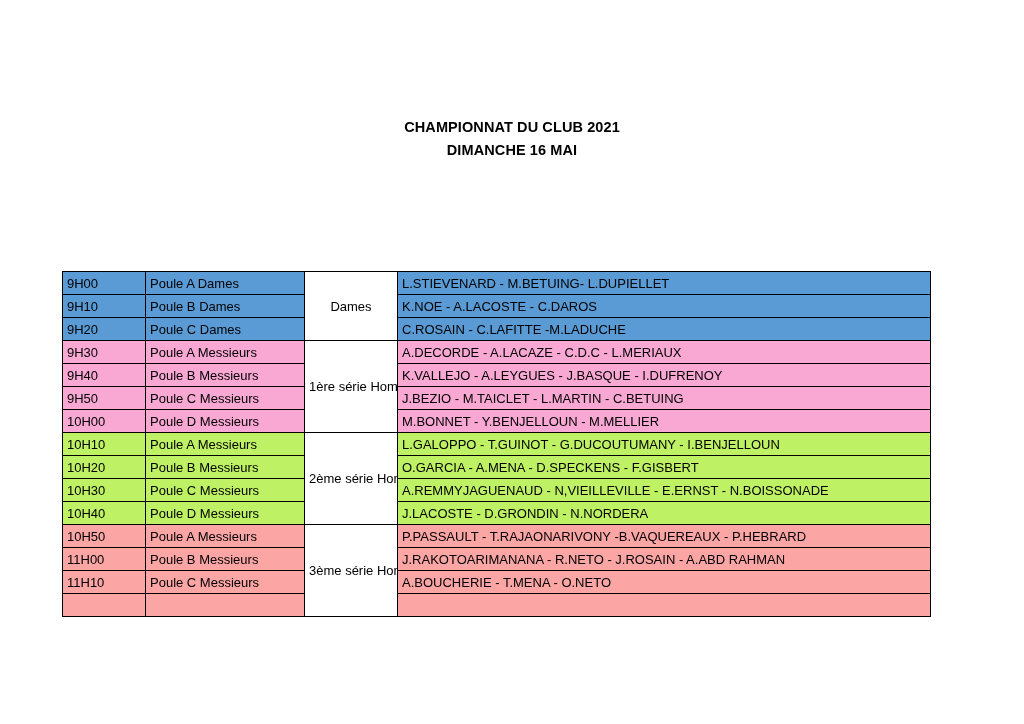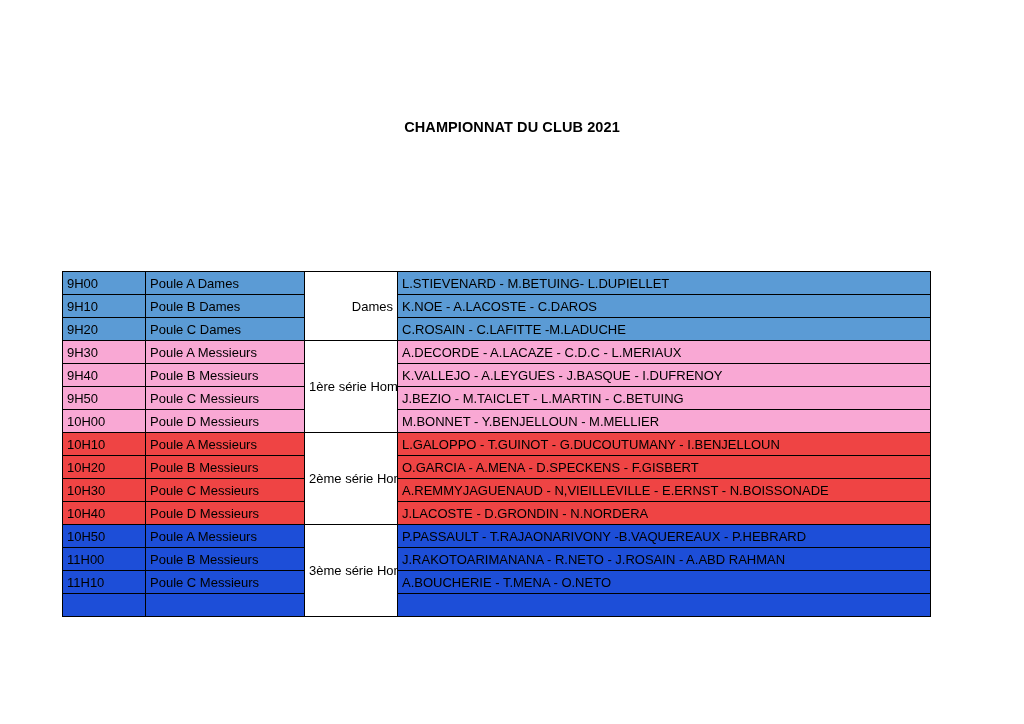--- a/index.html
+++ b/index.html
@@ -54,39 +54,40 @@
     overflow: hidden;
   }
   td.time {
     width: 74px;
   }
   td.poule {
     width: 150px;
   }
   td.cat {
     width: 84px;
-    text-align: right;
+    text-align: center;
     line-height: 17px;
     white-space: normal;
   }
   td.players {
     width: 524px;
   }
   .blue { background: #5b9bd5; }
   .peach { background: #f9a8d4; }
-  .grey { background: #ef4444; margin-top: 43px; }
-  .green { background: #1d4ed8; }
+  .grey { background: #bef264; margin-top: 43px; }
+  .green { background: #fca5a5; }
 </style>
 </head>
 <body>
 
 <div class="page">
 
   <div class="title-block">
     <div class="title-line">CHAMPIONNAT DU CLUB 2021</div>
+    <div class="title-line">DIMANCHE 16 MAI</div>
   </div>
 
   <div class="schedule-wrap">
     <table class="schedule">
       <tbody id="schedule-body">
           <tr>
             <td class="time blue">9H00</td>
             <td class="poule blue">Poule A Dames</td>
             <td class="cat" rowspan="3">Dames</td>
             <td class="players blue">L.STIEVENARD - M.BETUING-  L.DUPIELLET</td>

